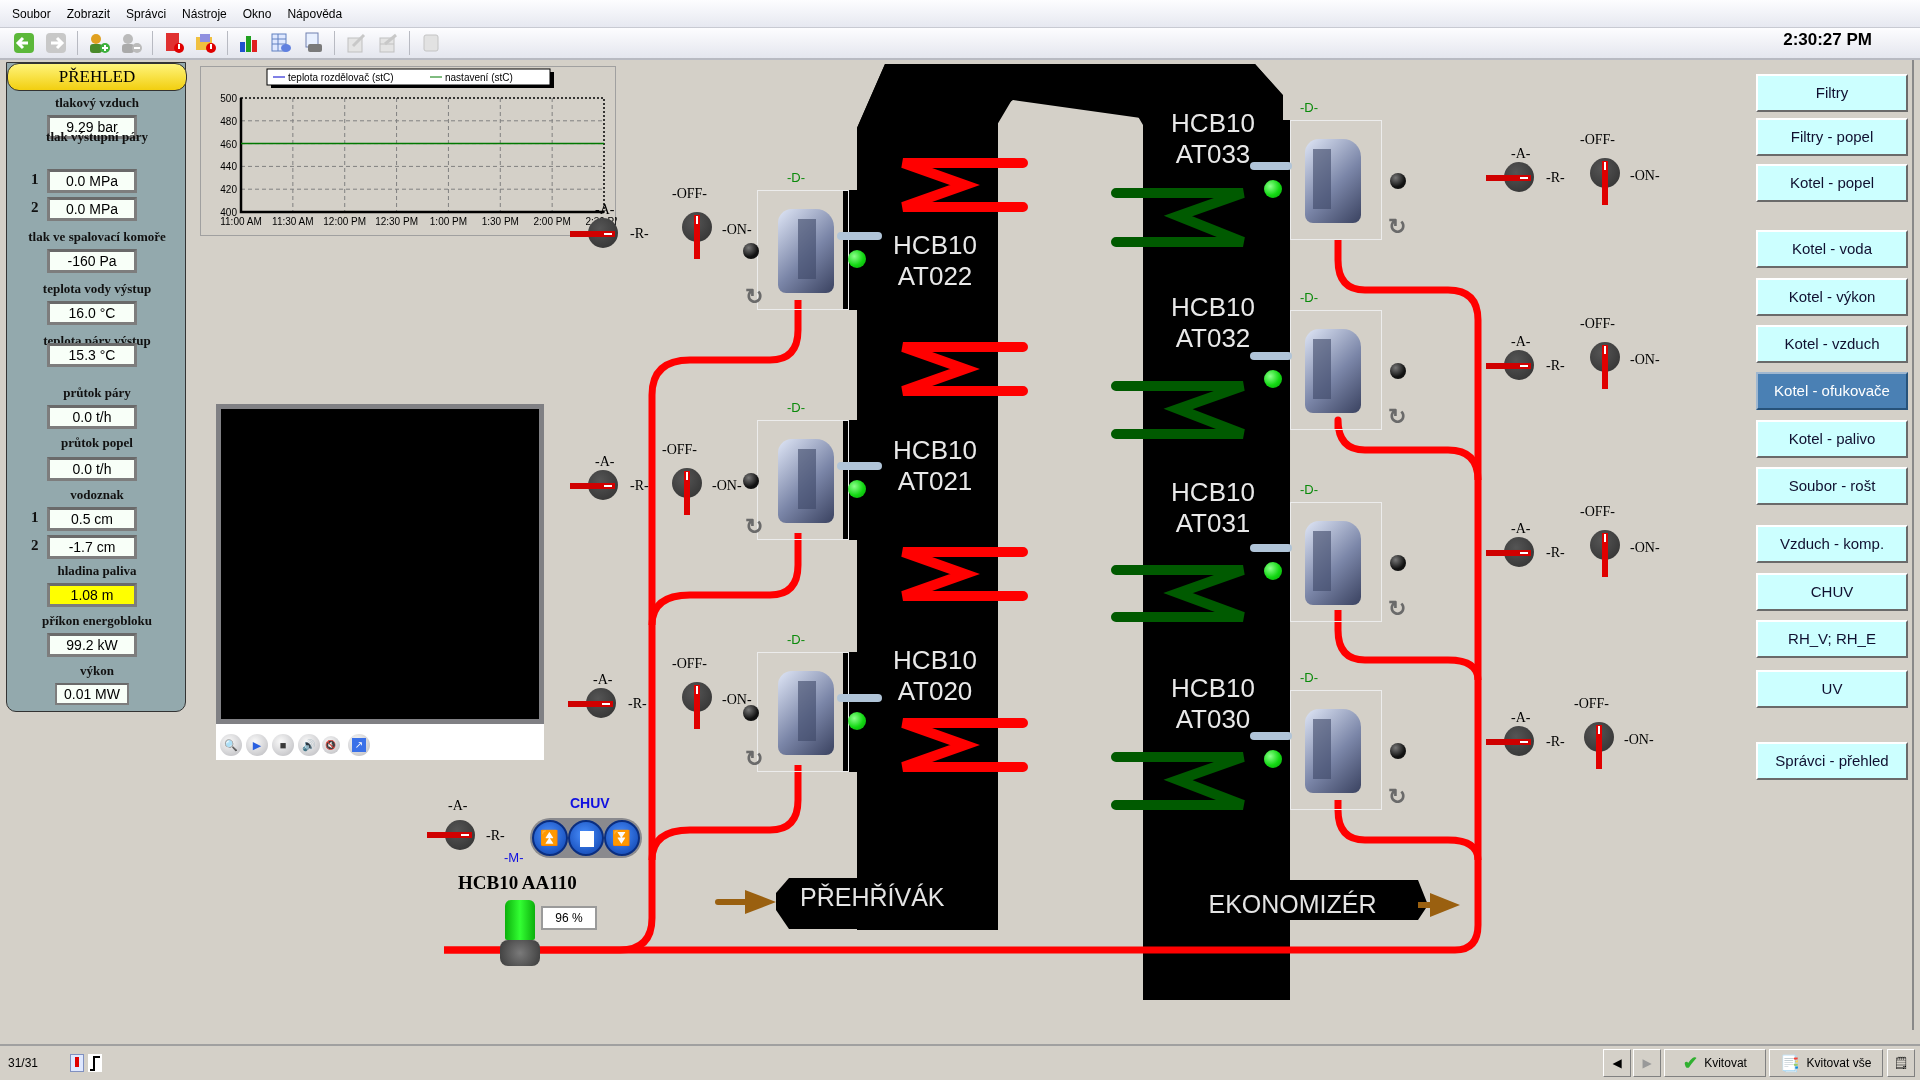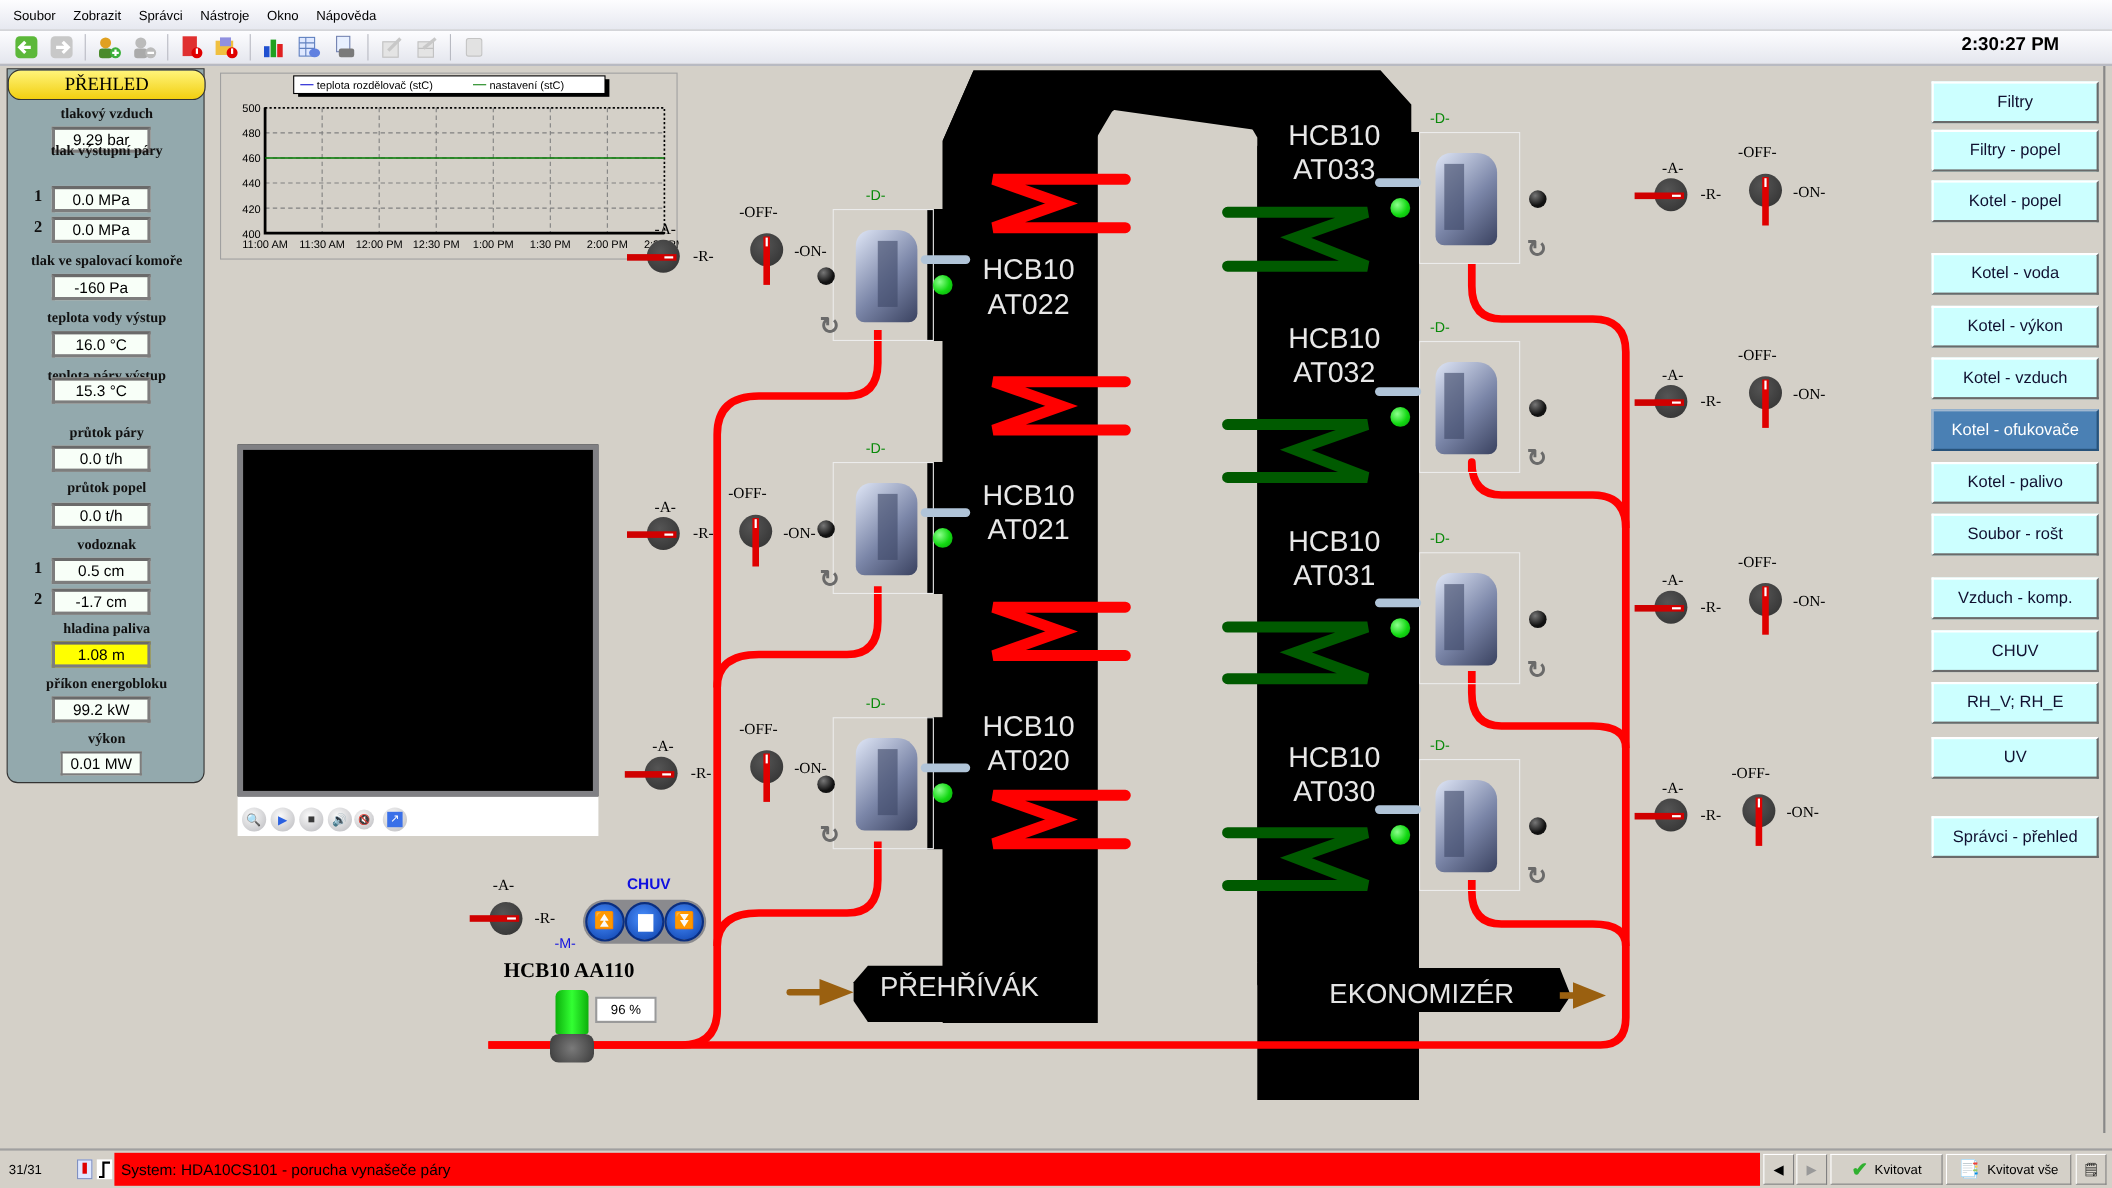--- a/index.html
+++ b/index.html
@@ -550,21 +550,20 @@
 <div id="rightscroll" class="abs"></div>
 
 <div id="statusbar" class="abs">
   <div id="sb-count">31/31</div>
   <div class="abs" style="left:70px; top:8px; width:14px; height:18px; background:#dfe8ff; border:1px solid #8090c0">
       <div style="margin:2px auto; width:4px; height:10px; background:#e00000"></div>
     </div>
   <div class="abs" style="left:88px; top:8px; width:14px; height:18px; background:#fff"><svg width="14" height="18">
         <path d="M2 16H6V3H12" stroke="#000" stroke-width="2" fill="none"></path>
       </svg></div>
-  <div id="sb-alarm" style="background: rgb(255, 0, 0);">System: HDA10CS101 - porucha vynašeče páry</div>
   <div class="sbbtn" style="left:1603px; width:28px">
       <span>◀</span>
     </div>
   <div class="sbbtn" style="left:1633px; width:28px; color:#999">
       <span>▶</span>
     </div>
   <div class="sbbtn" style="left:1664px; width:102px">
       <span style="color:#30b030; font-size:18px; font-weight:bold">✔</span>
       <span>Kvitovat</span>
     </div>

